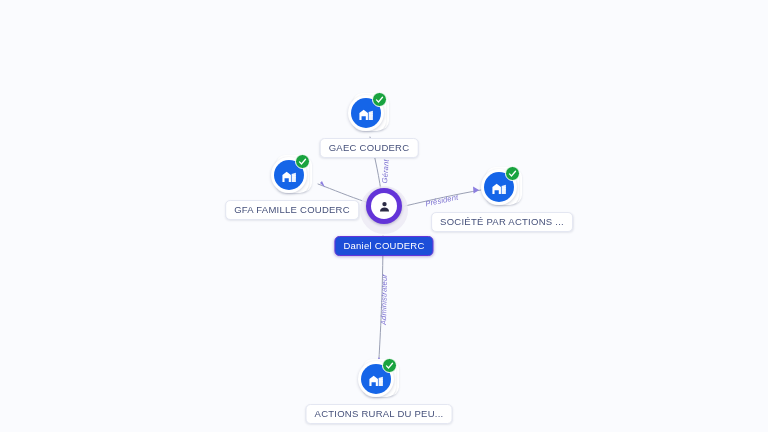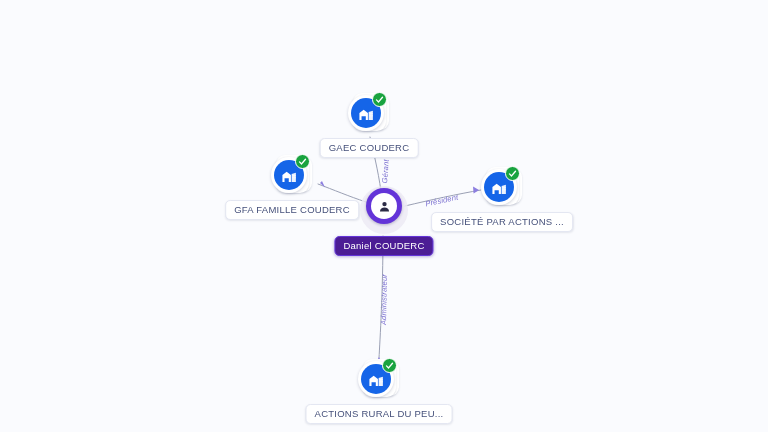--- a/index.html
+++ b/index.html
@@ -159,21 +159,21 @@
     padding: 3px 8px 4px 8px;
     border-radius: 5px;
   }
   .node-label.plain {
     background: #ffffff;
     color: #45507a;
     border: 1px solid #e4e7f2;
     box-shadow: 0 1px 2px rgba(40, 50, 90, 0.10);
   }
   .node-label.selected {
-    background: #4c1d95;
+    background: #1d4ed8;
     color: #ffffff;
     border: 1px solid #6334d8;
     box-shadow: 0 1px 3px rgba(70, 40, 160, 0.35);
   }
 
   
   .edge-label {
     position: absolute;
     white-space: nowrap;
     font-size: 7.5px;

